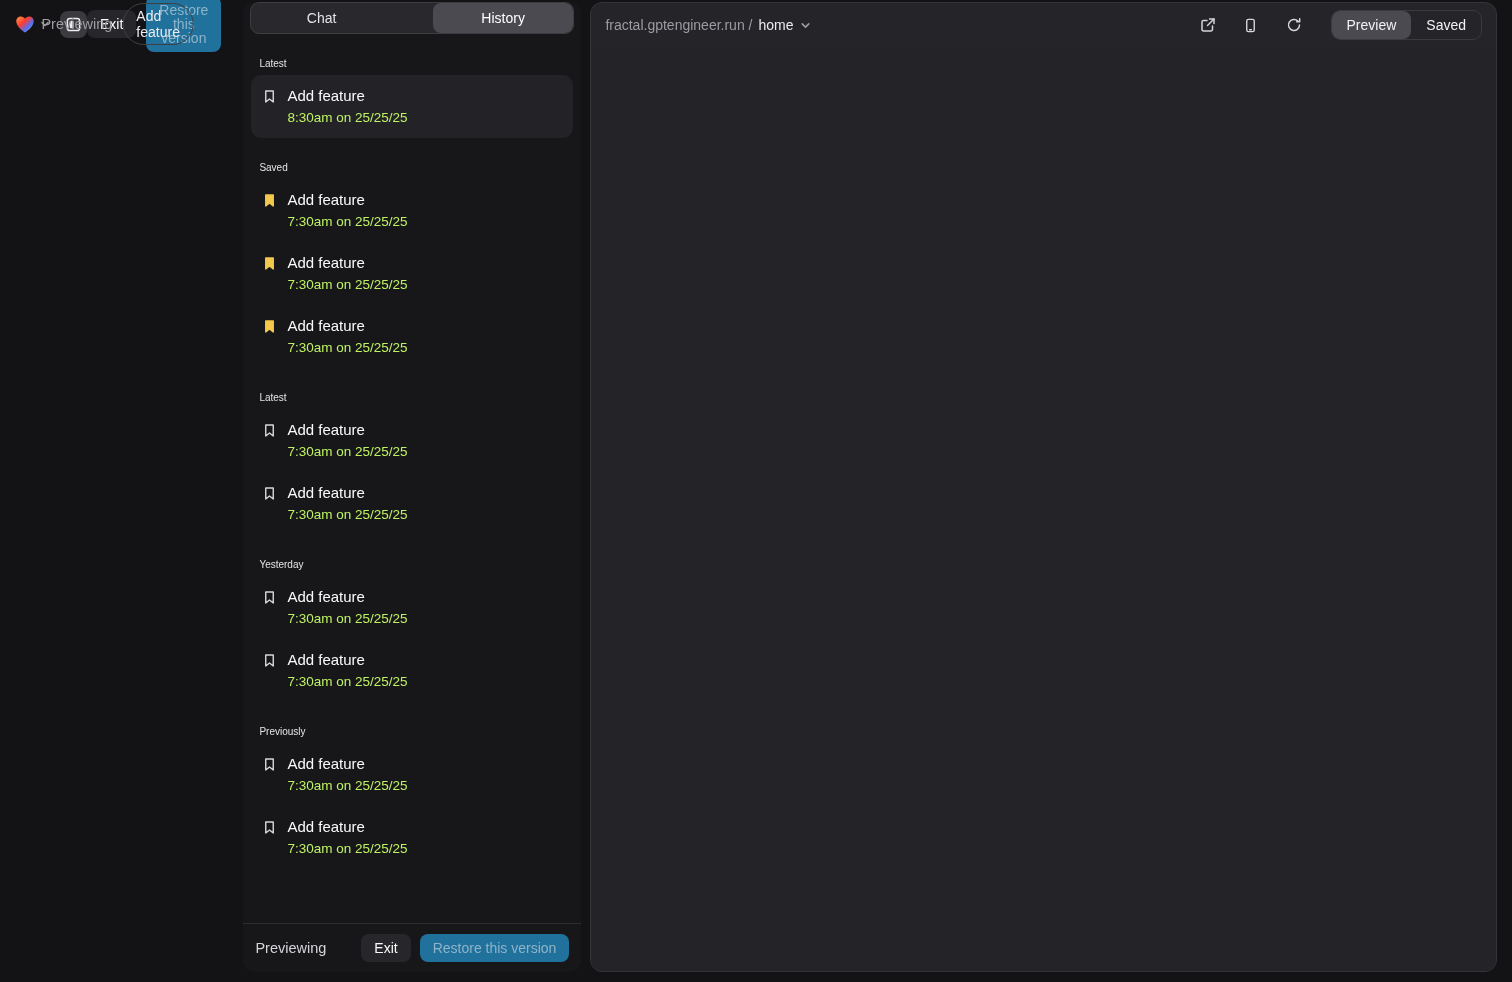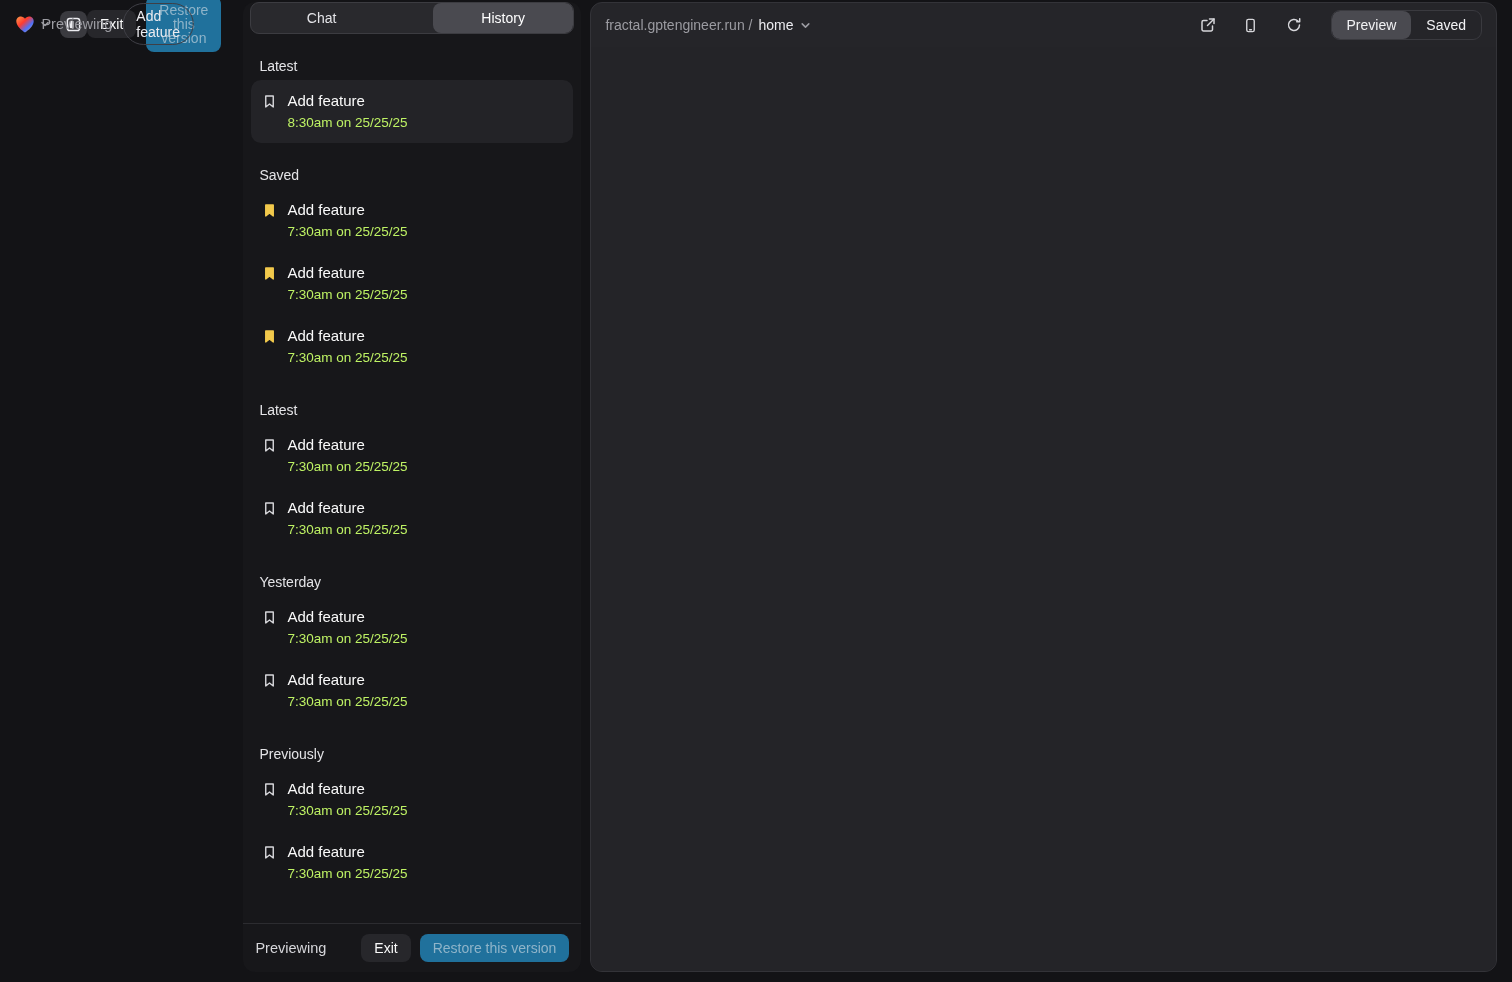--- a/index.html
+++ b/index.html
@@ -65,21 +65,21 @@
   }
   .tab {
     flex:1; border:none; background:transparent; cursor:pointer;
     font-size:14px; font-family:inherit; color:#e4e4e8;
     border-radius:8px;
   }
   .tab.active { background:#4a4a50; color:#ffffff; }
 
   .history-list { flex:1; min-height:0; overflow:hidden; padding:0 8px; }
   .section-title {
-    font-size:14px; color:#e4e4e7; margin:24px 8px 6px 8px;
+    font-size:10px; color:#e4e4e7; margin:24px 8px 6px 8px;
   }
   .hist-item {
     display:flex; gap:9px; padding:11px 10px 11px 11px;
     border-radius:10px; cursor:pointer; align-items:flex-start;
   }
   .hist-item.highlight { background:#232327; }
   .bm { flex:0 0 16px; margin-top:3px; display:flex; }
   .it-text { display:flex; flex-direction:column; gap:3px; }
   .it-title { font-size:15px; color:#fafafa; line-height:20px; }
   .it-time { font-size:13.5px; color:#bef264; line-height:18px; }

